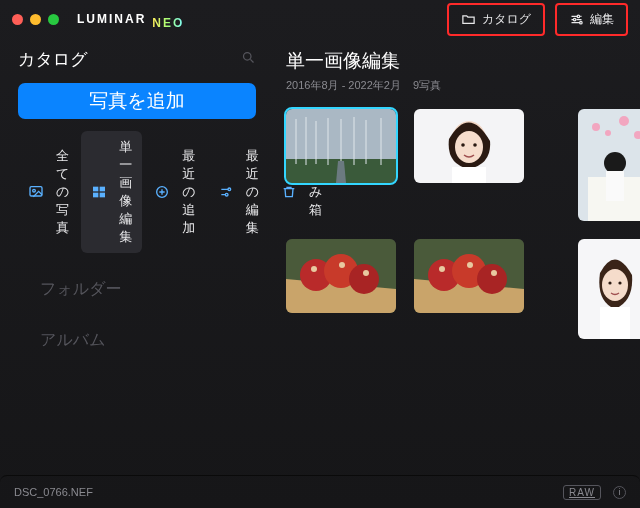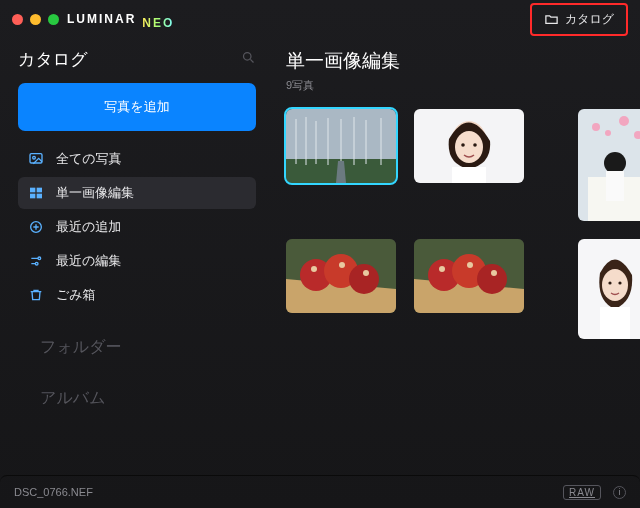--- a/index.html
+++ b/index.html
@@ -11,41 +11,41 @@
     --text-dimmer:#55555c;
     --accent:#0a84ff;
     --selected:#2b2b30;
     --cyan:#33d6ff;
     --red:#ff2a2a;
   }
   *{box-sizing:border-box;margin:0;padding:0;font-family:-apple-system,"Hiragino Sans","Helvetica Neue",Arial,sans-serif;}
   body{width:640px;height:508px;background:#000;overflow:hidden;color:var(--text);}
   .app{width:640px;height:508px;background:linear-gradient(180deg,#1c1c1f 0%,#161618 100%);display:flex;flex-direction:column;}
   
-  .titlebar{height:38px;display:flex;align-items:center;padding:16px 12px;}
+  .titlebar{height:38px;display:flex;align-items:center;padding:16px 12px;gap:10px;}
   .traffic{display:flex;gap:7px;}
   .tl{width:11px;height:11px;border-radius:50%;}
   .tl.close{background:#ff5f57;}
   .tl.min{background:#febc2e;}
   .tl.max{background:#28c840;}
   .brand{margin-left:8px;letter-spacing:2px;font-size:12px;font-weight:600;display:flex;gap:6px;align-items:center;}
   .brand .l{color:#fff;}
   .brand .neo{background:linear-gradient(90deg,#ffea5a,#a6ff77,#7dfcff);-webkit-background-clip:text;background-clip:text;color:transparent;margin-top:8px;}
   .spacer{flex:1;}
   .topbtn{display:flex;align-items:center;gap:6px;padding:5px 10px;border-radius:4px;font-size:12px;color:var(--text);cursor:pointer;}
   .topbtn svg{width:15px;height:15px;}
   .redbox{border:2px solid var(--red);border-radius:4px;padding:1px 2px;}
   
   .body{flex:1;display:flex;min-height:0;}
   .sidebar{width:270px;padding:6px 14px 0 18px;display:flex;flex-direction:column;}
   .side-head{display:flex;align-items:center;gap:10px;margin:4px 0 12px;}
   .side-title{font-size:17px;color:#fff;}
   .side-head .srch{margin-left:auto;color:var(--text-dimmer);}
-  .addbtn{background:var(--accent);color:#fff;border:none;width:100%;height:48px;border-radius:7px;font-size:13px;cursor:pointer;margin-bottom:12px;}
-  .nav{display:flex;flex-direction:column;gap:2px;}
+  .addbtn{background:var(--accent);color:#fff;border:none;width:100%;height:36px;border-radius:7px;font-size:19px;cursor:pointer;margin-bottom:12px;}
+  .nav{display:flex;gap:2px;align-items:center;}
   .nav-item{display:flex;align-items:center;gap:12px;padding:7px 10px;border-radius:6px;font-size:13px;color:var(--text);cursor:pointer;}
   .nav-item.sel{background:var(--selected);}
   .nav-item svg{width:16px;height:16px;flex-shrink:0;}
   .ic-blue{color:#5ab1ff;}
   .nav-sec{margin-top:22px;font-size:16px;color:var(--text-dimmer);padding:4px 8px;margin-left:14px;}
   
   .main{flex:1;padding:6px 22px 0 16px;overflow:hidden;}
   .mh-title{font-size:19px;color:#fff;margin-top:4px;}
   .mh-sub{font-size:11px;color:var(--text-dim);margin-top:4px;display:flex;gap:12px;}
   .grid{margin-top:16px;display:grid;grid-template-columns:repeat(3,110px);gap:18px;}
@@ -76,20 +76,31 @@
     </div>
     <div class="spacer"></div>
     <span class="redbox">
       <span class="topbtn">
         <svg viewBox="0 0 24 24" fill="none" stroke="currentColor" stroke-width="2">
             <path d="M3 6h6l2 2h10v10H3z"></path>
           </svg>
         <span>カタログ</span>
       </span>
     </span>
+    <span class="redbox">
+      <span class="topbtn">
+        <svg viewBox="0 0 24 24" fill="none" stroke="currentColor" stroke-width="2">
+            <path d="M4 7h10M18 7h2M4 12h4M12 12h8M4 17h14M20 17h0"></path>
+            <circle cx="15" cy="7" r="2"></circle>
+            <circle cx="9" cy="12" r="2"></circle>
+            <circle cx="19" cy="17" r="2"></circle>
+          </svg>
+        <span>編集</span>
+      </span>
+    </span>
   </div>
 
   <div class="body">
 
     <div class="sidebar">
       <div class="side-head">
         <span class="side-title">カタログ</span>
         <span class="srch">
           <svg width="15" height="15" viewBox="0 0 24 24" fill="none" stroke="currentColor" stroke-width="2">
               <circle cx="10" cy="10" r="6"></circle>
@@ -140,20 +151,21 @@
         </div>
       </div>
 
       <div class="nav-sec">フォルダー</div>
       <div class="nav-sec">アルバム</div>
     </div>
 
     <div class="main">
       <div class="mh-title">単一画像編集</div>
       <div class="mh-sub">
+        <span>2016年8月 - 2022年2月</span>
         <span>9写真</span>
       </div>
 
       <div class="grid">
 
         <div class="thumb sel redwrap">
           <svg viewBox="0 0 110 74">
             <rect width="110" height="50" fill="#aab8c4"></rect>
             <rect y="50" width="110" height="24" fill="#3a5a3a"></rect>
             <g stroke="#dfe6ea" stroke-width="1">

